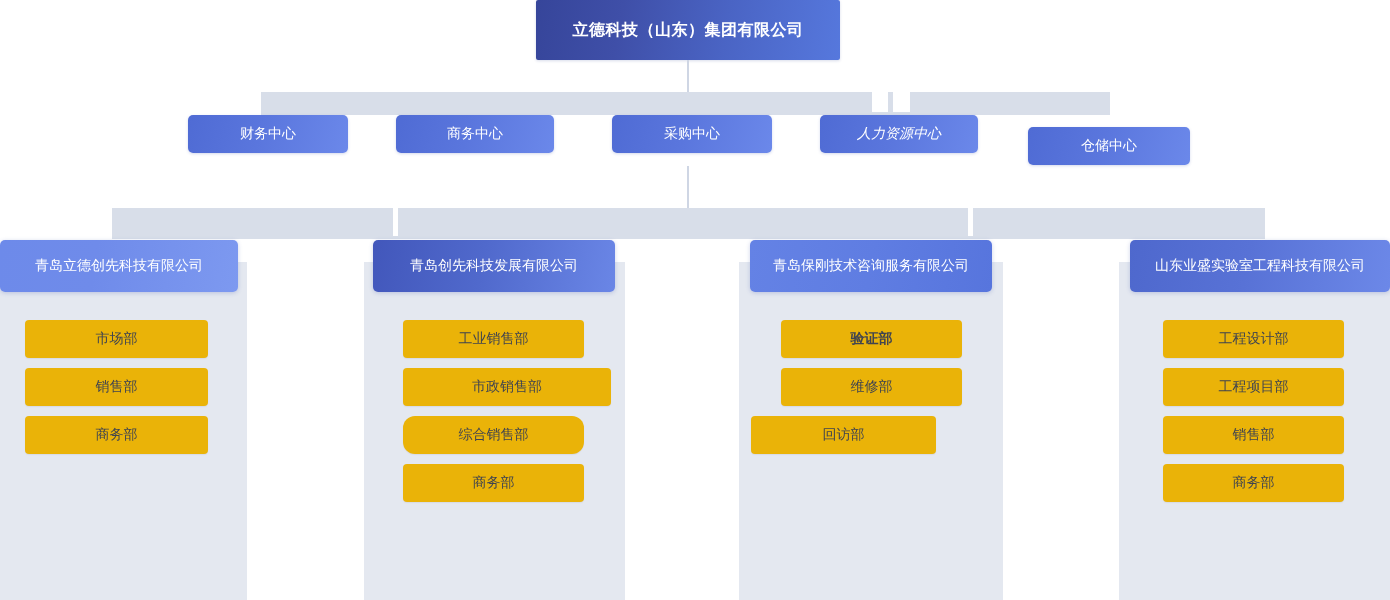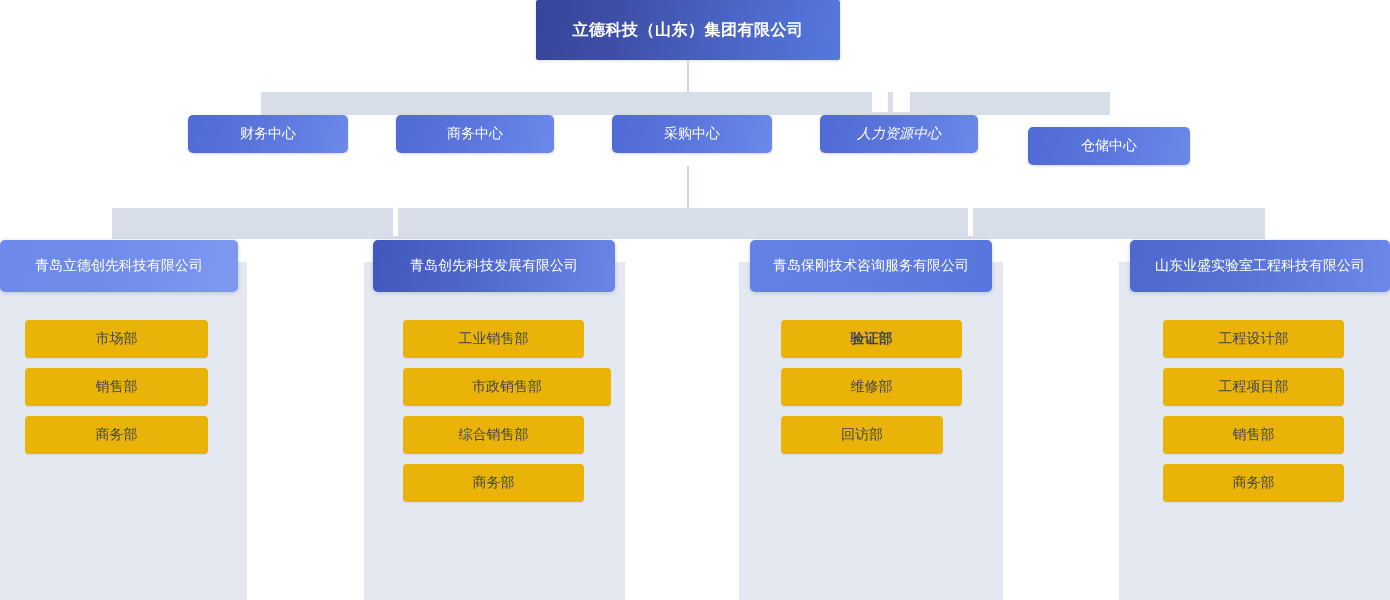--- a/index.html
+++ b/index.html
@@ -170,38 +170,38 @@
   <div class="col-panel" style="left:364px; width:261px;"></div>
   <div class="company-head g-b" style="left:373px; width:242px;">
     <span>青岛创先科技发展有限公司</span>
   </div>
   <div class="dept" style="left:403px; top:320px; width:181px;">
     <span>工业销售部</span>
   </div>
   <div class="dept" style="left:403px; top:368px; width:208px;">
     <span>市政销售部</span>
   </div>
-  <div class="dept" style="left:403px; top:416px; width:181px;">
+  <div class="dept" style="left:403px; top:416px; width:181px;border-radius:12px;">
     <span>综合销售部</span>
   </div>
   <div class="dept" style="left:403px; top:464px; width:181px;">
     <span>商务部</span>
   </div>
 
   <div class="col-panel" style="left:739px; width:264px;"></div>
   <div class="company-head g-c" style="left:750px; width:242px;">
     <span>青岛保刚技术咨询服务有限公司</span>
   </div>
   <div class="dept" style="left:781px; top:320px; width:181px;font-weight:bold;">
     <span>验证部</span>
   </div>
   <div class="dept" style="left:781px; top:368px; width:181px;">
     <span>维修部</span>
   </div>
-  <div class="dept" style="left:781px; top:416px; width:162px;">
+  <div class="dept" style="left:751px; top:416px; width:185px;">
     <span>回访部</span>
   </div>
 
   <div class="col-panel" style="left:1119px; width:271px;"></div>
   <div class="company-head g-d" style="left:1130px; width:260px;">
     <span>山东业盛实验室工程科技有限公司</span>
   </div>
   <div class="dept" style="left:1163px; top:320px; width:181px;">
     <span>工程设计部</span>
   </div>

